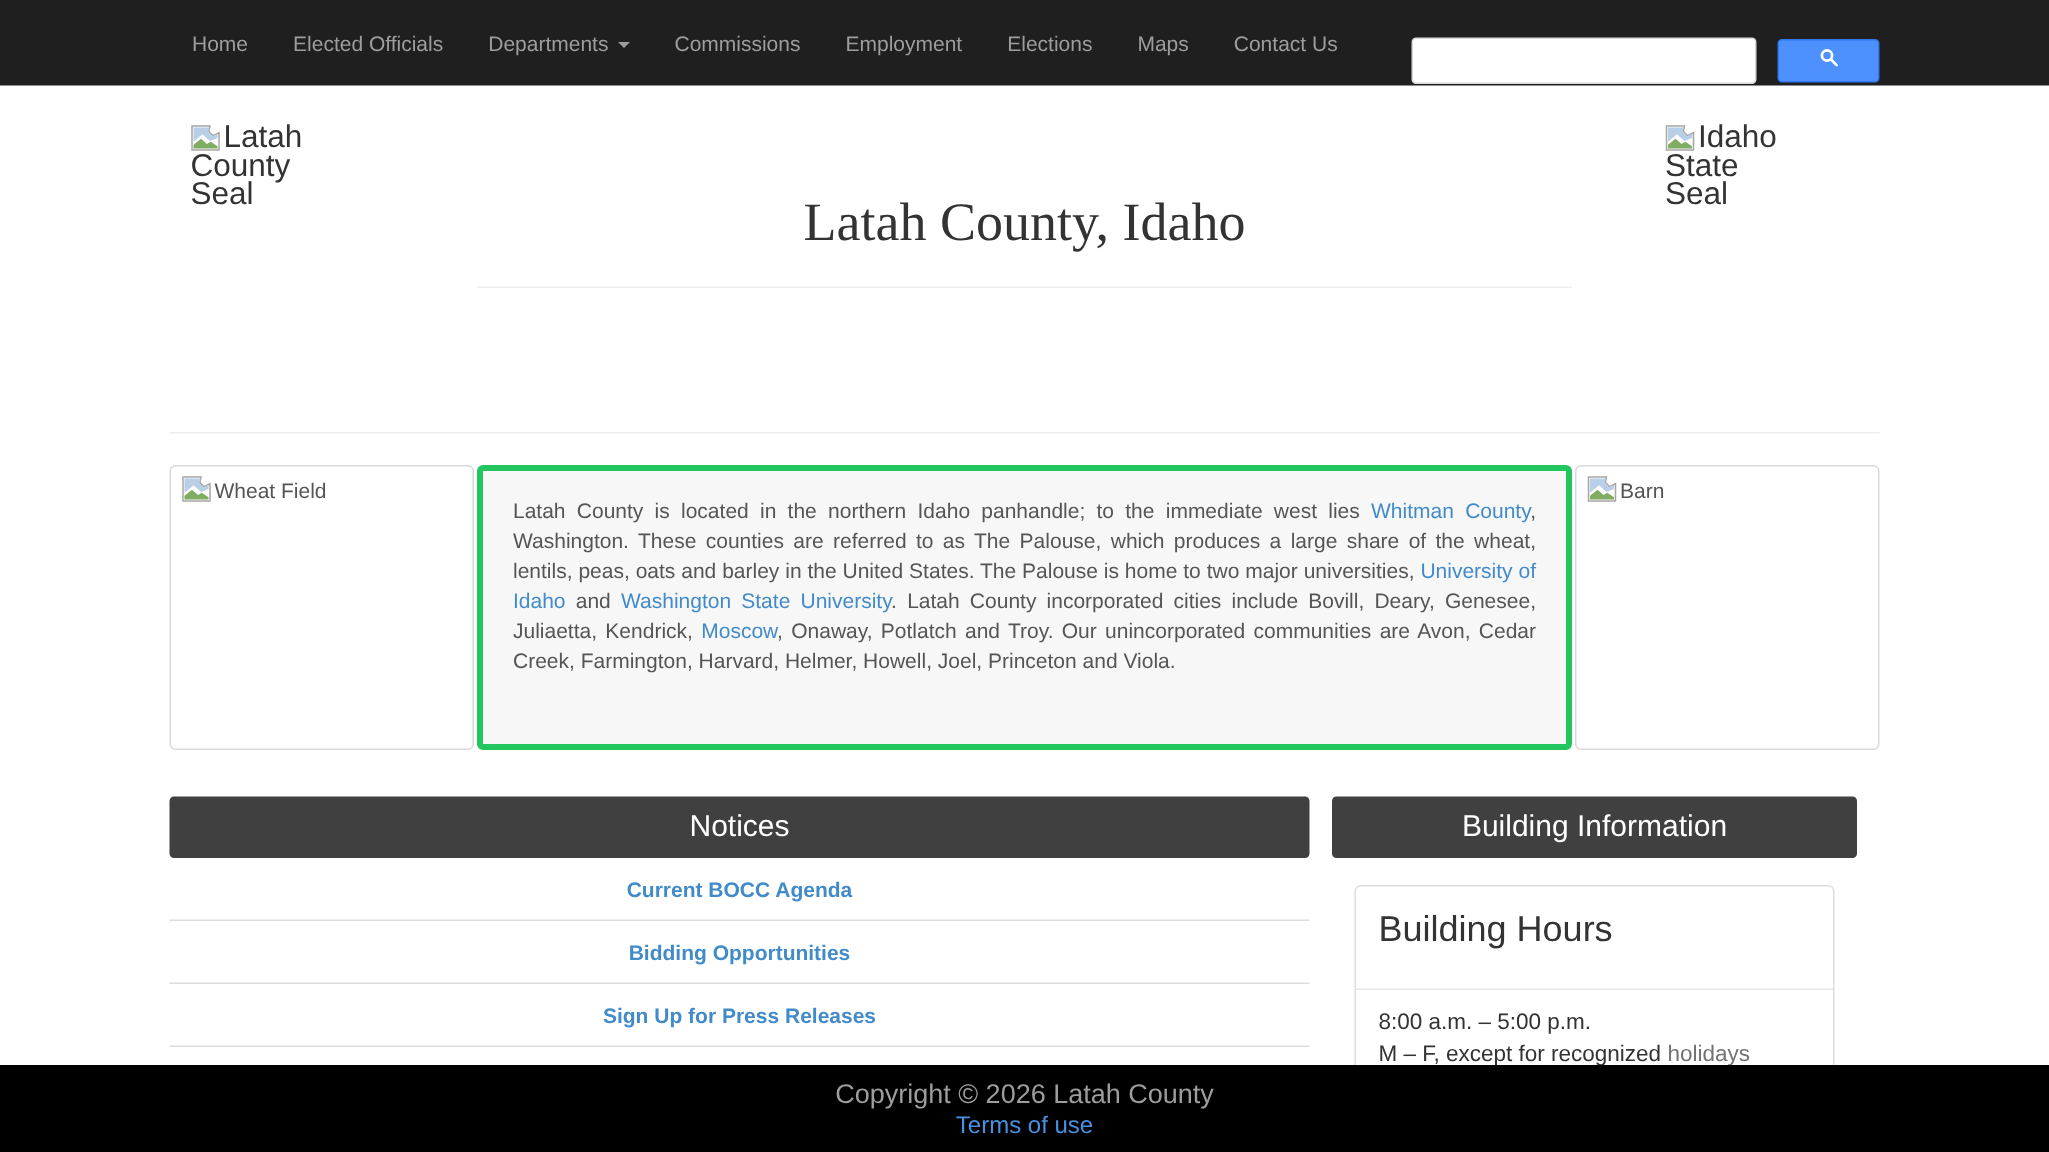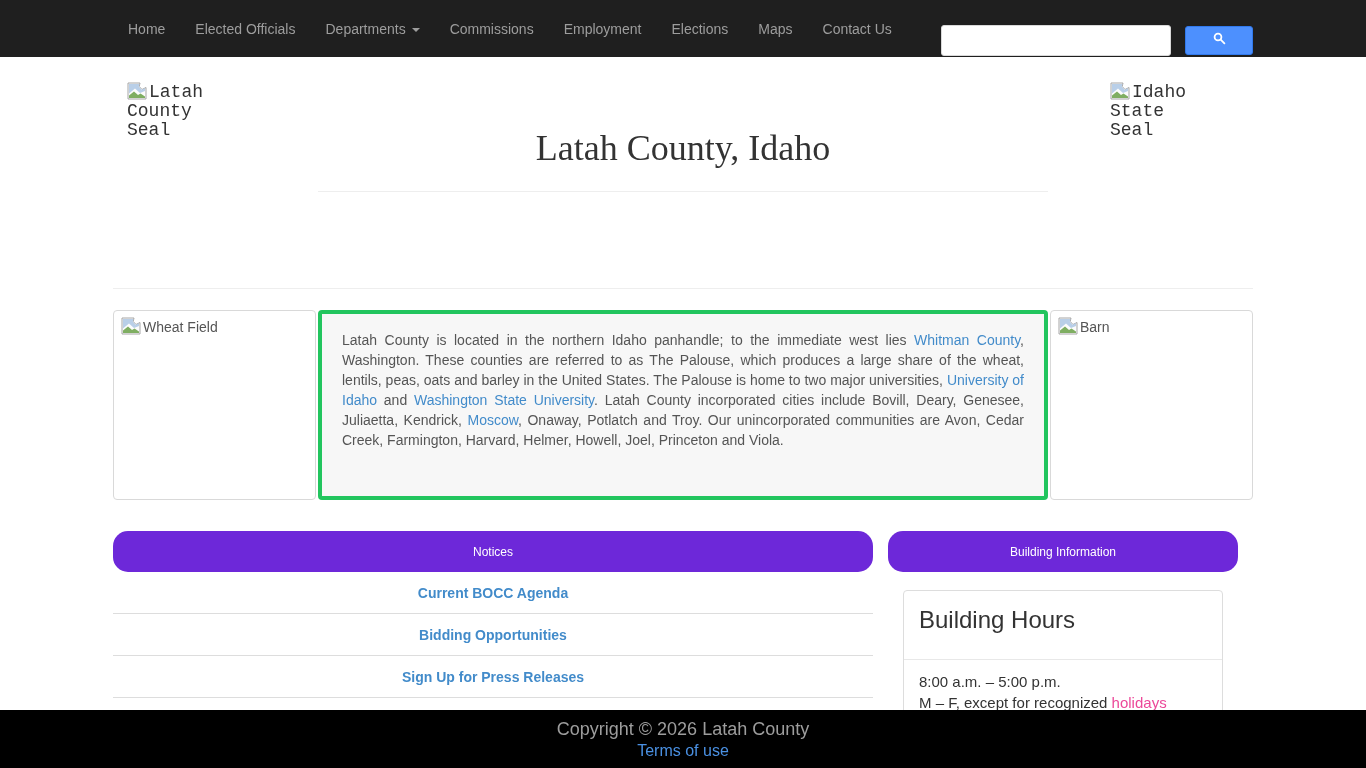--- a/index.html
+++ b/index.html
@@ -14,47 +14,47 @@
   .caret{display:inline-block;width:0;height:0;border-top:4px solid #9d9d9d;border-left:4px solid transparent;border-right:4px solid transparent;margin-left:6px;vertical-align:middle;}
   .nav-search{margin-left:auto;display:flex;align-items:center;}
   .search-input{width:212px;height:29px;border:1px solid #d9d9d9;border-radius:3px;padding:0 8px;font-size:13px;outline:none;background:#fff;}
   .search-btn{width:68px;height:29px;margin-left:14px;background:#4d90fe;border:1px solid #3079ed;border-radius:3px;display:flex;align-items:center;justify-content:center;cursor:pointer;}
 
   
   .container{width:1140px;margin:0 auto;position:relative;}
 
   
   .site-header{position:relative;padding-top:70px;}
-  .seal{position:absolute;top:25px;font-family:Liberation Mono, monospace;font-size:18px;line-height:19px;color:#333;}
+  .seal{position:absolute;top:25px;font-family:Liberation Sans, sans-serif;font-size:21px;line-height:19px;color:#333;}
   .seal-left{left:14px;width:110px;}
   .seal-right{left:997px;width:90px;}
   .broken-img-icon{vertical-align:-3px;margin-right:2px;}
   .page-title{margin:0;font-family:"Liberation Serif",serif;font-weight:400;font-size:36px;color:#333;text-align:center;}
   .title-hr{width:730px;border:none;border-top:1px solid #eee;margin:22px auto 0 auto;}
   .header-spacer{height:96px;}
   .section-hr{border:none;border-top:1px solid #eee;margin:0 0 21px 0;}
 
   
   .intro-row{display:flex;align-items:stretch;}
   .img-panel{width:187px;height:176px;border:1px solid #d9d9d9;border-radius:4px;background:#fff;padding:6px 7px;font-size:14px;color:#555;flex:none;}
   .intro-well{flex:1;margin:0 2px;background:#f7f7f7;border:4px solid #22c55e;border-radius:4px;padding:16px 20px;}
   .intro-text{margin:0;font-size:14px;line-height:20px;color:#555;text-align:justify;}
   .intro-text a{color:#428bca;text-decoration:none;cursor:pointer;}
 
   
   .bottom-row{display:flex;align-items:flex-start;margin-top:31px;}
   .notices-col{width:760px;flex:none;}
-  .panel-heading{height:41px;background:#6d28d9;color:#fff;font-size:12px;display:flex;align-items:center;justify-content:center;border-radius:15px;}
+  .panel-heading{height:41px;background:#404040;color:#fff;font-size:20px;display:flex;align-items:center;justify-content:center;border-radius:3px;}
   .notice-row{height:41px;display:flex;align-items:center;justify-content:center;border-bottom:1px solid #ddd;background:#fff;font-weight:bold;}
   .notice-row a{color:#428bca;font-size:14px;text-decoration:none;cursor:pointer;}
   .building-col{width:350px;flex:none;margin-left:15px;}
   .building-card{margin:18px 15px 0 15px;border:1px solid #ddd;border-radius:4px;background:#fff;min-height:165px;}
   .building-card-title{padding:15px 15px 25px 15px;border-bottom:1px solid #e8e8e8;font-size:24px;color:#333;}
   .building-card-body{padding:12px 15px;font-size:15px;color:#333;line-height:20px;}
-  .building-card-body a{color:#ec4899;text-decoration:none;cursor:pointer;}
+  .building-card-body a{color:#737373;text-decoration:none;cursor:pointer;}
   .hours-line{margin:0 0 1px 0;}
   .days-line{margin:0;}
 
   
   .footer{position:absolute;left:0;bottom:0;width:1366px;height:58px;background:#000000;z-index:20;text-align:center;}
   .footer-copy{color:#9d9d9d;font-size:18px;margin-top:9px;}
   .footer-terms{color:#4a90e2;font-size:16px;text-decoration:none;cursor:pointer;display:inline-block;margin-top:2px;}
 </style>
 </head>
 <body>

